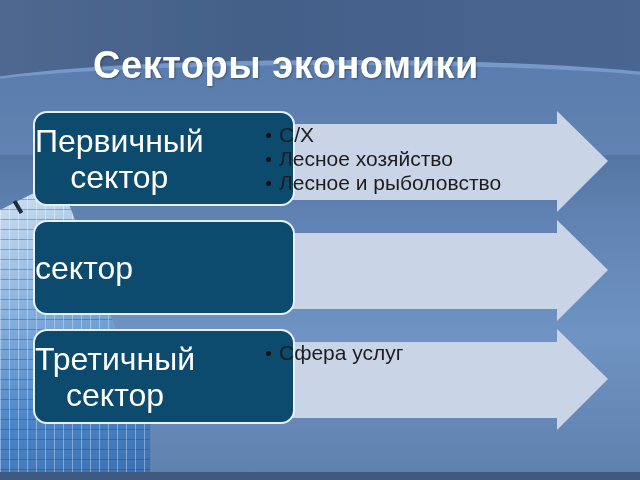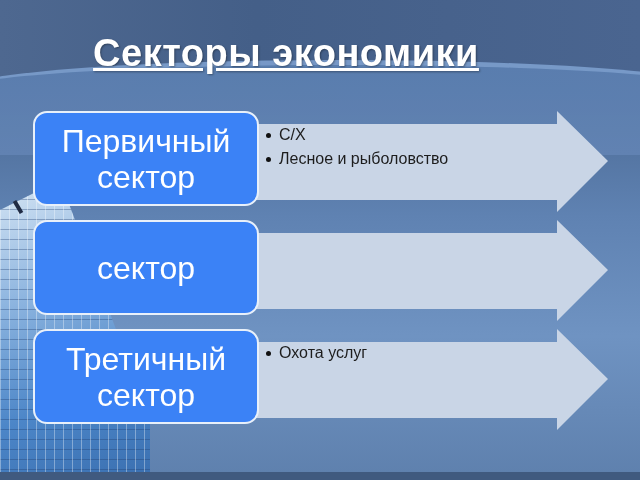--- a/index.html
+++ b/index.html
@@ -29,46 +29,45 @@
       repeating-linear-gradient(90deg, rgba(255,255,255,0.35) 0 1px, transparent 1px 9px),
       repeating-linear-gradient(0deg, rgba(30,60,110,0.35) 0 1px, transparent 1px 10px),
       linear-gradient(160deg, #d7e6f4 0%, #8fb6e0 35%, #4c86c8 70%, #3a6fb0 100%);
     clip-path: polygon(0 30px, 60px 0, 150px 240px, 150px 300px, 0 300px);
   }
   .building-edge {
     position: absolute; left: 16px; top: 200px; width: 4px; height: 14px;
     background: #1f2b44; transform: rotate(-30deg);
   }
   .slide-title {
-    position: absolute; left: 0; top: 32px; width: 572px; text-align: center;
+    position: absolute; left: 0; top: 44px; width: 572px; text-align: center;
     color: #ffffff; font-weight: bold; font-size: 38px; letter-spacing: 0.5px;
     text-shadow: 1px 1px 2px rgba(0,0,0,0.35);
-    text-decoration: underline;
   }
   .row { position: absolute; left: 0; width: 640px; height: 102px; }
   .arrow {
     position: absolute; left: 240px; top: 0; width: 370px; height: 102px;
   }
   .arrow svg { display: block; }
   .sector-box {
-    position: absolute; left: 33px; top: 0; width: 226px; height: 95px;
-    background: #3b82f6;
+    position: absolute; left: 33px; top: 0; width: 262px; height: 95px;
+    background: #0c4a6e;
     border: 2px solid #e8f0fa;
     border-radius: 14px;
     box-sizing: border-box;
-    display: flex; align-items: center; justify-content: center; text-align: center;
+    display: flex; align-items: center; text-align: center;
   }
   .sector-label {
     color: #ffffff; font-size: 32px; line-height: 36px;
   }
   .bullets {
     position: absolute; left: 264px; top: 12px; margin: 0; padding: 0; list-style: none;
   }
   .bullets li {
-    position: relative; padding-left: 15px; color: #1d1d1d; font-size: 16px; line-height: 24px;
+    position: relative; padding-left: 15px; color: #1d1d1d; font-size: 21px; line-height: 24px;
   }
   .bullets li::before {
     content: ""; position: absolute; left: 2px; top: 10px; width: 5px; height: 5px;
     border-radius: 50%; background: #111;
   }
 </style>
 </head>
 <body>
 
 <div class="top-band"></div>
@@ -86,20 +85,21 @@
     </svg>
   </div>
   <div class="sector-box">
     <div class="sector-label">
       <div>Первичный</div>
       <div>сектор</div>
     </div>
   </div>
   <ul class="bullets">
     <li>С/Х</li>
+    <li>Лесное хозяйство</li>
     <li>Лесное и рыболовство</li>
   </ul>
 </div>
 
 <div class="row" style="top:220px;">
   <div class="arrow">
     <svg width="370" height="102" viewBox="0 0 370 102">
       <polygon points="0,13 317,13 317,0 368,50 317,101 317,89 0,89" fill="#c9d5e6"></polygon>
     </svg>
   </div>
@@ -116,15 +116,15 @@
       <polygon points="0,13 317,13 317,0 368,50 317,101 317,89 0,89" fill="#c9d5e6"></polygon>
     </svg>
   </div>
   <div class="sector-box">
     <div class="sector-label">
       <div>Третичный</div>
       <div>сектор</div>
     </div>
   </div>
   <ul class="bullets">
-    <li>Охота услуг</li>
+    <li>Сфера услуг</li>
   </ul>
 </div>
 
 </body></html>

